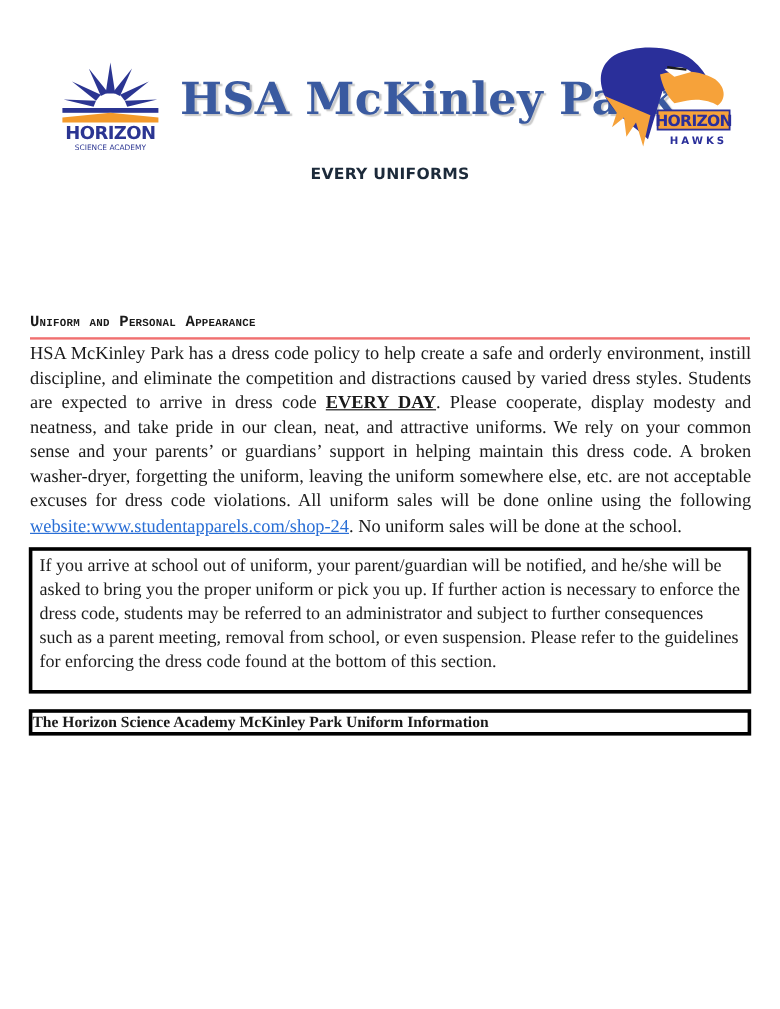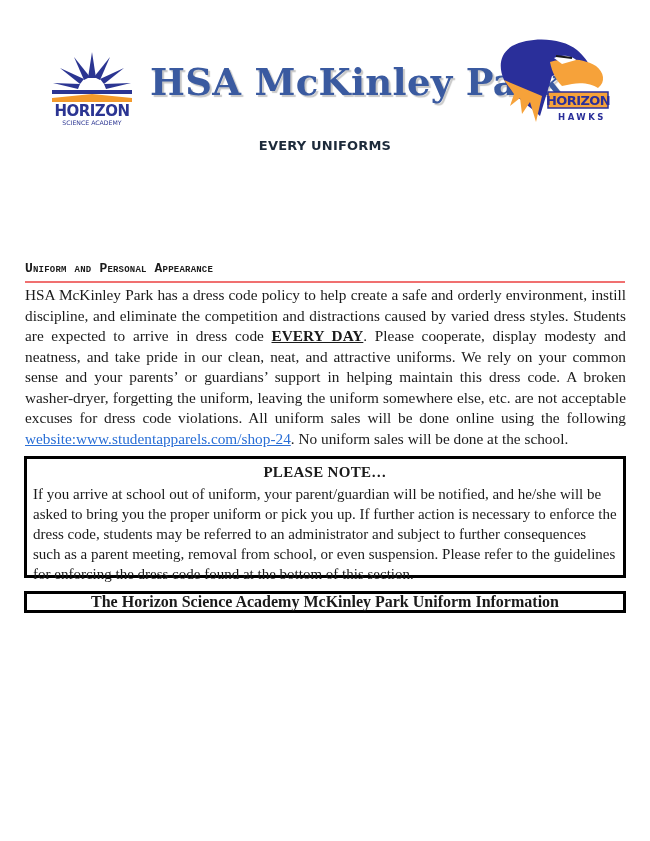--- a/index.html
+++ b/index.html
@@ -17,21 +17,21 @@
 
   .body-text { position:absolute; left:25px; top:285px; width:601px; font-size:15.3px; line-height:20.5px; text-align:justify; color:#1a1a1a; }
   .body-text .emph { font-weight:bold; text-decoration:underline; }
   .body-text a { color:#2a6fd6; text-decoration:underline;margin-top:32px; }
 
   .note-box { position:absolute; left:24px; top:456px; width:596px; height:116px; border:3px solid #000; background:#fff; }
   .note-title { text-align:center; font-weight:bold; font-size:15px; margin-top:5px; letter-spacing:0.3px; }
   .note-body { text-align:left; font-size:15px; line-height:20px; margin:3px 6px 0 6px; }
 
   .info-box { position:absolute; left:24px; top:591px; width:596px; height:16px; border:3px solid #000; background:#fff; }
-  .info-text { text-align:center; font-weight:bold; font-size:16px; line-height:16px; }
+  .info-text { text-align:left; font-weight:bold; font-size:13px; line-height:16px; }
 </style>
 </head>
 <body>
 
 <div class="header">
 
   <div class="logo-left">
     <svg width="84" height="80" viewBox="0 0 84 80">
       <g fill="#2b3592">
         <polygon points="42,4 38,30 46,30"></polygon>
@@ -67,19 +67,18 @@
 </div>
 
 <div class="subtitle">EVERY UNIFORMS</div>
 
 <div class="section-heading">Uniform and Personal Appearance</div>
 <div class="section-rule"></div>
 
 <div class="body-text"><span>HSA McKinley Park has a dress code policy to help create a safe and orderly environment, instill discipline, and eliminate the competition and distractions caused by varied dress styles. Students are expected to arrive in dress code </span><span class="emph">EVERY DAY</span><span>. Please cooperate, display modesty and neatness, and take pride in our clean, neat, and attractive uniforms. We rely on your common sense and your parents’ or guardians’ support in helping maintain this dress code. A broken washer-dryer, forgetting the uniform, leaving the uniform somewhere else, etc. are not acceptable excuses for dress code violations. All uniform sales will be done online using the following </span><a href="#">website:www.studentapparels.com/shop-24</a><span>. No uniform sales will be done at the school.</span></div>
 
 <div class="note-box">
-  <div class="note-title">PLEASE NOTE…</div>
   <div class="note-body">If you arrive at school out of uniform, your parent/guardian will be notified, and he/she will be asked to bring you the proper uniform or pick you up. If further action is necessary to enforce the dress code, students may be referred to an administrator and subject to further consequences such as a parent meeting, removal from school, or even suspension. Please refer to the guidelines for enforcing the dress code found at the bottom of this section.</div>
 </div>
 
 <div class="info-box">
   <div class="info-text">The Horizon Science Academy McKinley Park Uniform Information</div>
 </div>
 
 </body></html>

